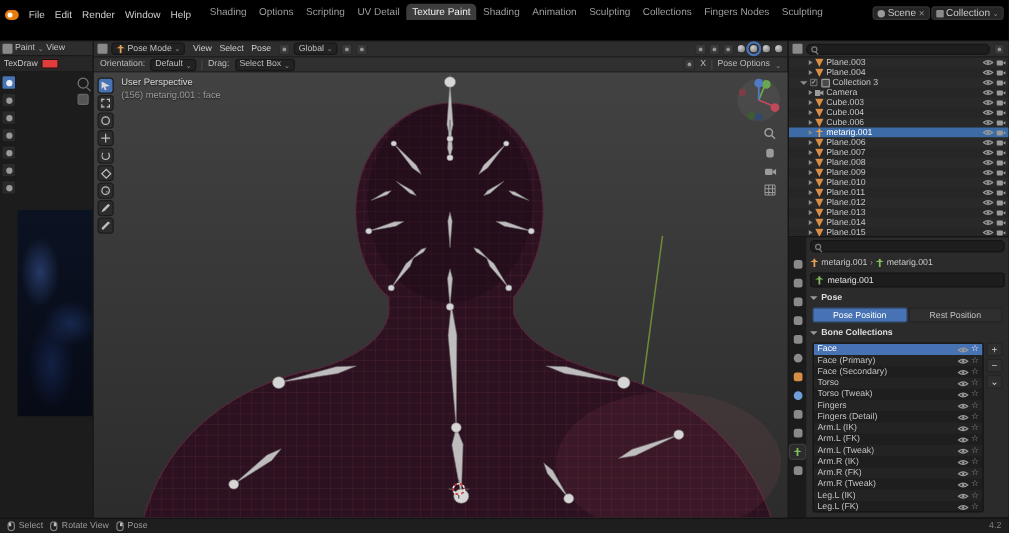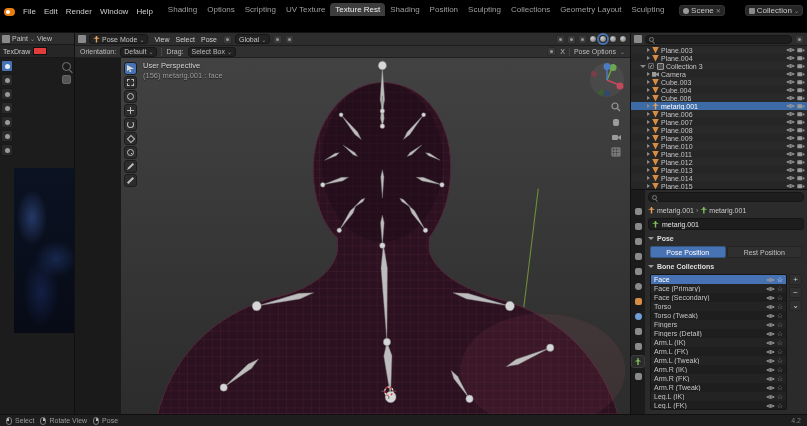--- a/index.html
+++ b/index.html
@@ -6,21 +6,21 @@
 html,body{width:807px;height:426px;overflow:hidden;background:#1a1a1a;color:#c2c2c2;}
 .app{display:flex;flex-direction:column;width:807px;height:426px;font-size:8px;}
 
 .topbar{height:15px;background:#000000;display:flex;align-items:flex-end;padding:16px 4px;border-bottom:1px solid #111;flex:0 0 15px;}
 .logo{width:11px;height:8px;border-radius:4px;background:#e87d0d;position:relative;margin-right:4px;flex:0 0 11px;}
 .logo::after{content:"";position:absolute;left:2px;top:2px;width:4px;height:4px;border-radius:50%;background:#fff;}
 .menu-item{padding:0 4px;color:#cfcfcf;cursor:default;}
 .ws-wrap{display:flex;margin-left:6px;height:100%;align-items:flex-end;}
 .ws{padding:2px 5px 2px;color:#9f9f9f;border-radius:4px 4px 0 0;white-space:nowrap;}
 .ws.active{background:#3d3d3d;color:#f0f0f0;}
-.topbar-right{margin-left:auto;display:flex;align-items:center;gap:20px;}
+.topbar-right{margin-left:auto;display:flex;align-items:center;gap:1px;}
 .tb-chip{display:flex;align-items:center;gap:2px;background:#262626;border:1px solid #333;border-radius:3px;padding:0 3px;height:11px;color:#c9c9c9;}
 .mini-ic{width:6px;height:6px;border-radius:1px;background:#8a8a8a;display:inline-block;}
 .mini-ic.photo{background:#9a9a9a;border-radius:50%;}
 
 .main{flex:1;display:flex;min-height:0;}
 
 .paint{width:75px;flex:0 0 75px;background:#1f1f1f;border-right:1px solid #101010;display:flex;flex-direction:column;}
 .paint-header{height:12px;background:#2d2d2d;display:flex;align-items:center;gap:2px;padding:0 2px;border-bottom:1px solid #1a1a1a;font-size:7px;}
 .ed-icon{width:8px;height:8px;background:#8a8a8a;border-radius:1px;flex:0 0 8px;}
 .caret{color:#8f8f8f;font-size:6px;}
@@ -49,21 +49,21 @@
 .vp-menu{padding:0 3px;color:#cfcfcf;}
 .hdr-ic{width:9px;height:9px;border-radius:2px;background:#3a3a3a;border:1px solid #2a2a2a;position:relative;}
 .hdr-ic::after{content:"";position:absolute;inset:2px;border-radius:50%;background:#969696;}
 .vp-header .right{margin-left:auto;display:flex;align-items:center;gap:2px;}
 .sphere{width:8px;height:8px;border-radius:50%;background:radial-gradient(circle at 35% 30%,#cfcfcf,#6f6f6f);border:1px solid #2a2a2a;}
 .sphere.active{box-shadow:0 0 0 2px #4772b3;}
 .vp-tool-settings{height:12px;background:#303030;display:flex;align-items:center;gap:4px;padding:0 5px;border-bottom:1px solid #1f1f1f;font-size:7px;color:#bdbdbd;flex:0 0 12px;}
 .vp-tool-settings .right{margin-left:auto;display:flex;align-items:center;gap:4px;}
 .sep{width:1px;height:8px;background:#454545;}
 
-.vp-canvas{flex:1;position:relative;overflow:hidden;background:linear-gradient(#414141,#2d2d2d);margin-left:46px;}
+.vp-canvas{flex:1;position:relative;overflow:hidden;background:linear-gradient(#414141,#2d2d2d);}
 .vp-canvas svg.scene{position:absolute;inset:0;width:100%;height:100%;}
 .overlay-text{position:absolute;left:22px;top:3px;line-height:10px;font-size:7.5px;color:#d6d6d6;text-shadow:0 1px 1px rgba(0,0,0,.6);pointer-events:none;}
 .overlay-text .l2{color:#9b9b9b;}
 .vp-toolbar{position:absolute;left:3px;top:4px;display:flex;flex-direction:column;gap:1px;}
 .vtool{width:13px;height:13px;border-radius:3px;background:#2b2b2bde;border:1px solid #1c1c1c;display:flex;align-items:center;justify-content:center;}
 .vtool.active{background:#4772b3;}
 .vt-shape{width:7px;height:7px;position:relative;}
 .s-arrow{clip-path:polygon(0 0,100% 55%,45% 62%,62% 100%,38% 100%,30% 66%,0 90%);background:#d8d8d8;}
 .s-box{border:1px dashed #bdbdbd;}
 .s-circ{border:1px solid #bdbdbd;border-radius:50%;}
@@ -152,27 +152,27 @@
   <div class="topbar">
     <span class="logo"></span>
     <span>
       
     <span class="menu-item">File</span><span class="menu-item">Edit</span><span class="menu-item">Render</span><span class="menu-item">Window</span><span class="menu-item">Help</span></span>
     <span class="ws-wrap">
 
     <span class="ws">Shading</span>
         <span class="ws">Options</span>
         <span class="ws">Scripting</span>
-        <span class="ws">UV Texture</span>
-        <span class="ws active">Texture Rest</span>
+        <span class="ws">UV Detail</span>
+        <span class="ws active">Texture Paint</span>
         <span class="ws">Shading</span>
-        <span class="ws">Position</span>
+        <span class="ws">Animation</span>
         <span class="ws">Sculpting</span>
         <span class="ws">Collections</span>
-        <span class="ws">Geometry Layout</span>
+        <span class="ws">Fingers Nodes</span>
         <span class="ws">Sculpting</span>
       </span>
     <span class="topbar-right">
       <span class="tb-chip">
         <span class="mini-ic photo"></span>
         <span>Scene</span>
         <span class="caret">✕</span>
       </span>
       <span class="tb-chip">
         <span class="mini-ic"></span>

